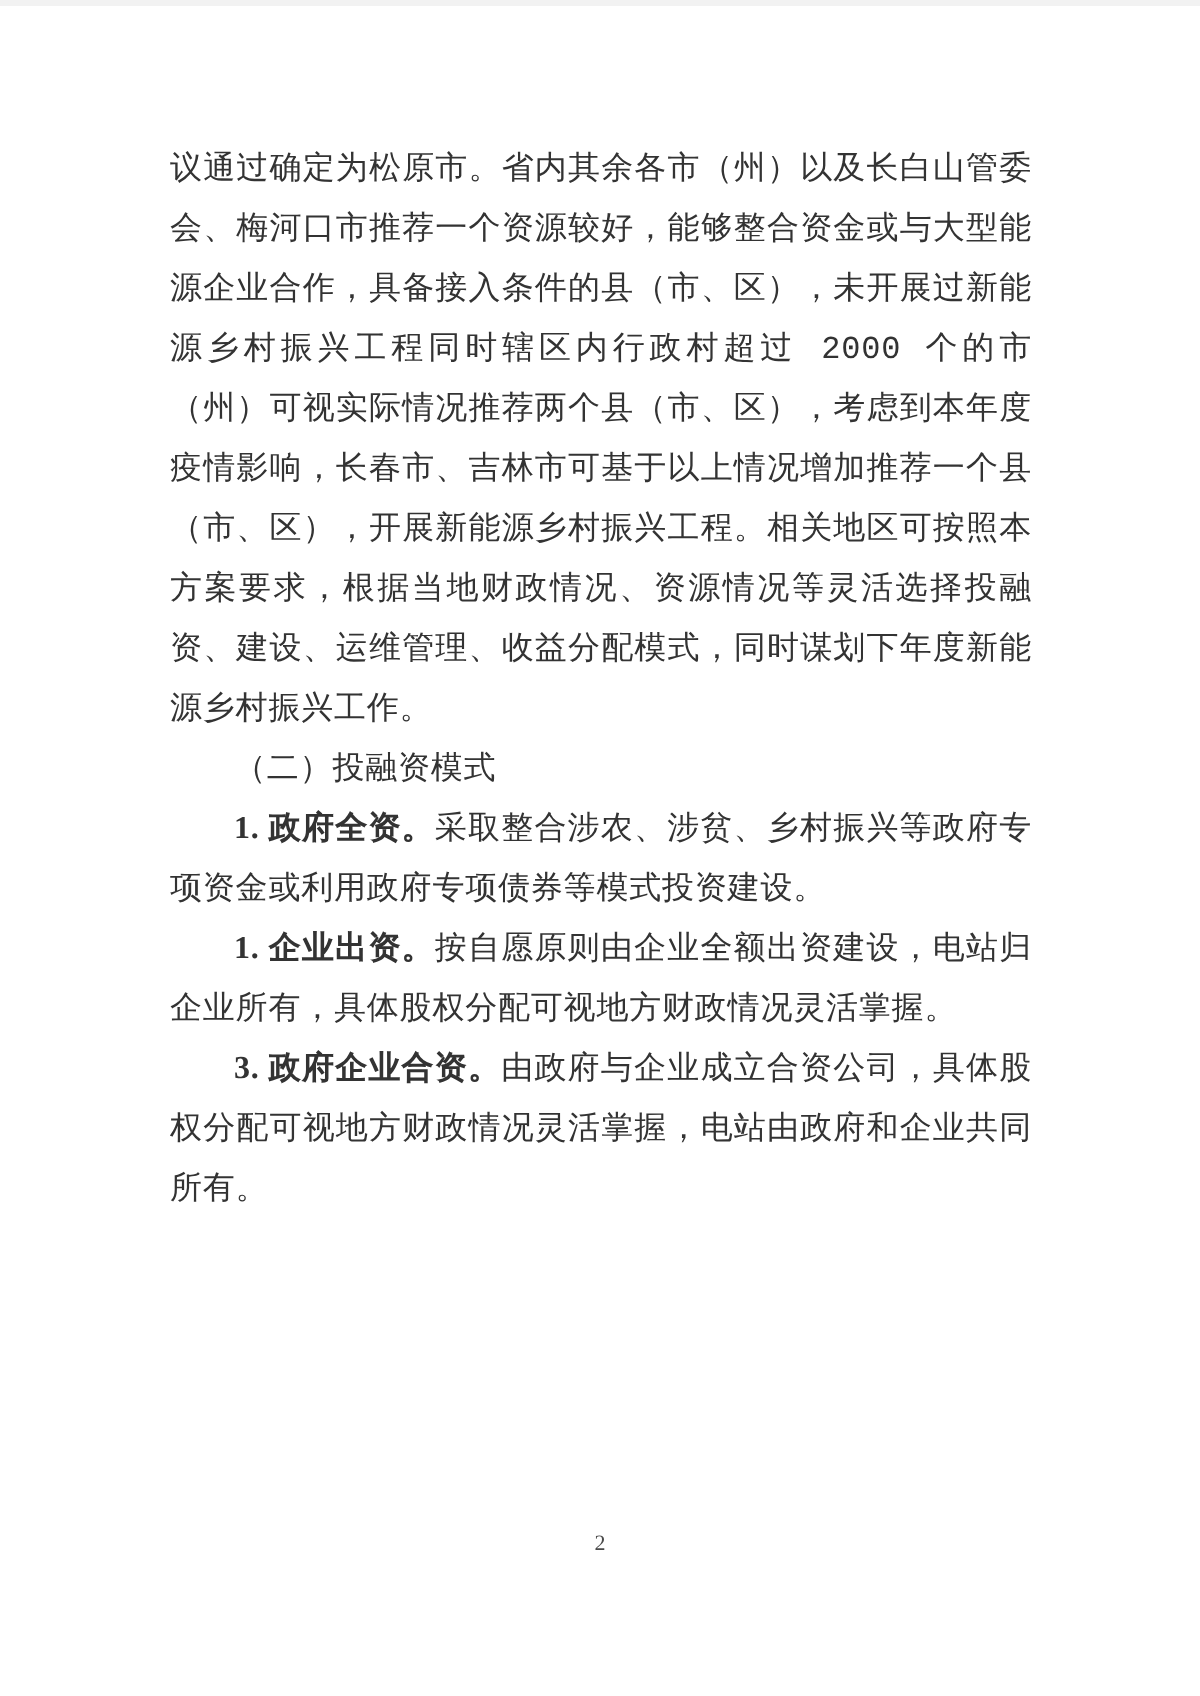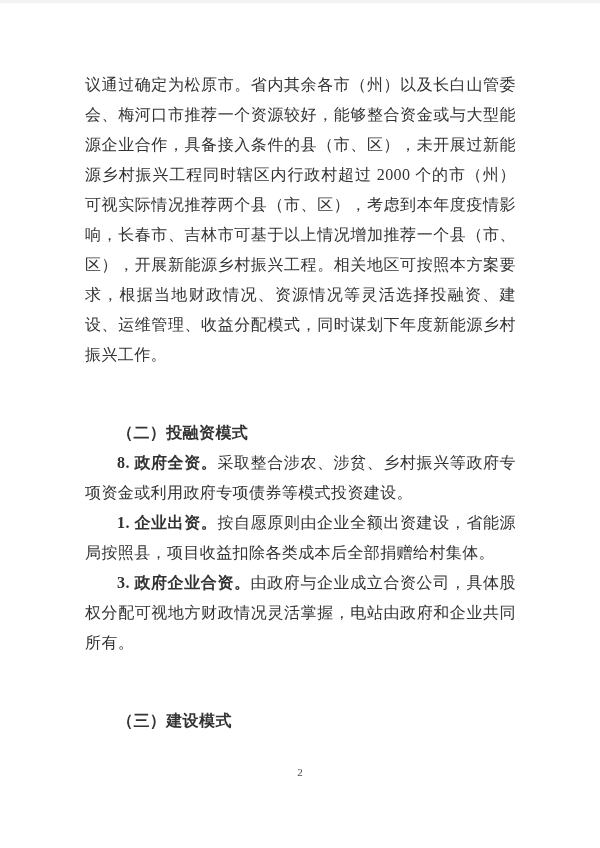--- a/index.html
+++ b/index.html
@@ -34,24 +34,24 @@
     letter-spacing: 0.4px;
     text-align: justify;
   }
   .content p {
     margin: 0;
     padding: 0;
     text-indent: 2em;
   }
   .content p.no-indent {
     text-indent: 0;
+    font-family: Liberation Mono, monospace;
   }
   .content p.heading {
-    font-weight: bold;
-    margin-top: 48px;
+    font-weight: normal;
   }
   .lead {
     font-weight: bold;
   }
   .page-number {
     position: absolute;
     left: 0;
     right: 0;
     top: 766px;
     text-align: center;
@@ -65,25 +65,24 @@
 
 <div class="page">
   <div class="scan-edge-top"></div>
 
   <div class="content">
 
     <p class="no-indent">议通过确定为松原市。省内其余各市（州）以及长白山管委会、梅河口市推荐一个资源较好，能够整合资金或与大型能源企业合作，具备接入条件的县（市、区），未开展过新能源乡村振兴工程同时辖区内行政村超过 2000 个的市（州）可视实际情况推荐两个县（市、区），考虑到本年度疫情影响，长春市、吉林市可基于以上情况增加推荐一个县（市、区），开展新能源乡村振兴工程。相关地区可按照本方案要求，根据当地财政情况、资源情况等灵活选择投融资、建设、运维管理、收益分配模式，同时谋划下年度新能源乡村振兴工作。</p>
 
     <p class="heading">（二）投融资模式</p>
 
-    <p><span class="lead">8. 政府全资。</span><span>采取整合涉农、涉贫、乡村振兴等政府专项资金或利用政府专项债券等模式投资建设。</span></p>
+    <p><span class="lead">1. 政府全资。</span><span>采取整合涉农、涉贫、乡村振兴等政府专项资金或利用政府专项债券等模式投资建设。</span></p>
 
-    <p><span class="lead">1. 企业出资。</span><span>按自愿原则由企业全额出资建设，省能源局按照县，项目收益扣除各类成本后全部捐赠给村集体。</span></p>
+    <p><span class="lead">1. 企业出资。</span><span>按自愿原则由企业全额出资建设，电站归企业所有，具体股权分配可视地方财政情况灵活掌握。</span></p>
 
     <p><span class="lead">3. 政府企业合资。</span><span>由政府与企业成立合资公司，具体股权分配可视地方财政情况灵活掌握，电站由政府和企业共同所有。</span></p>
 
-    <p class="heading">（三）建设模式</p>
 
 
   </div>
 
   <div class="page-number">2</div>
 </div>
 
 </body></html>

